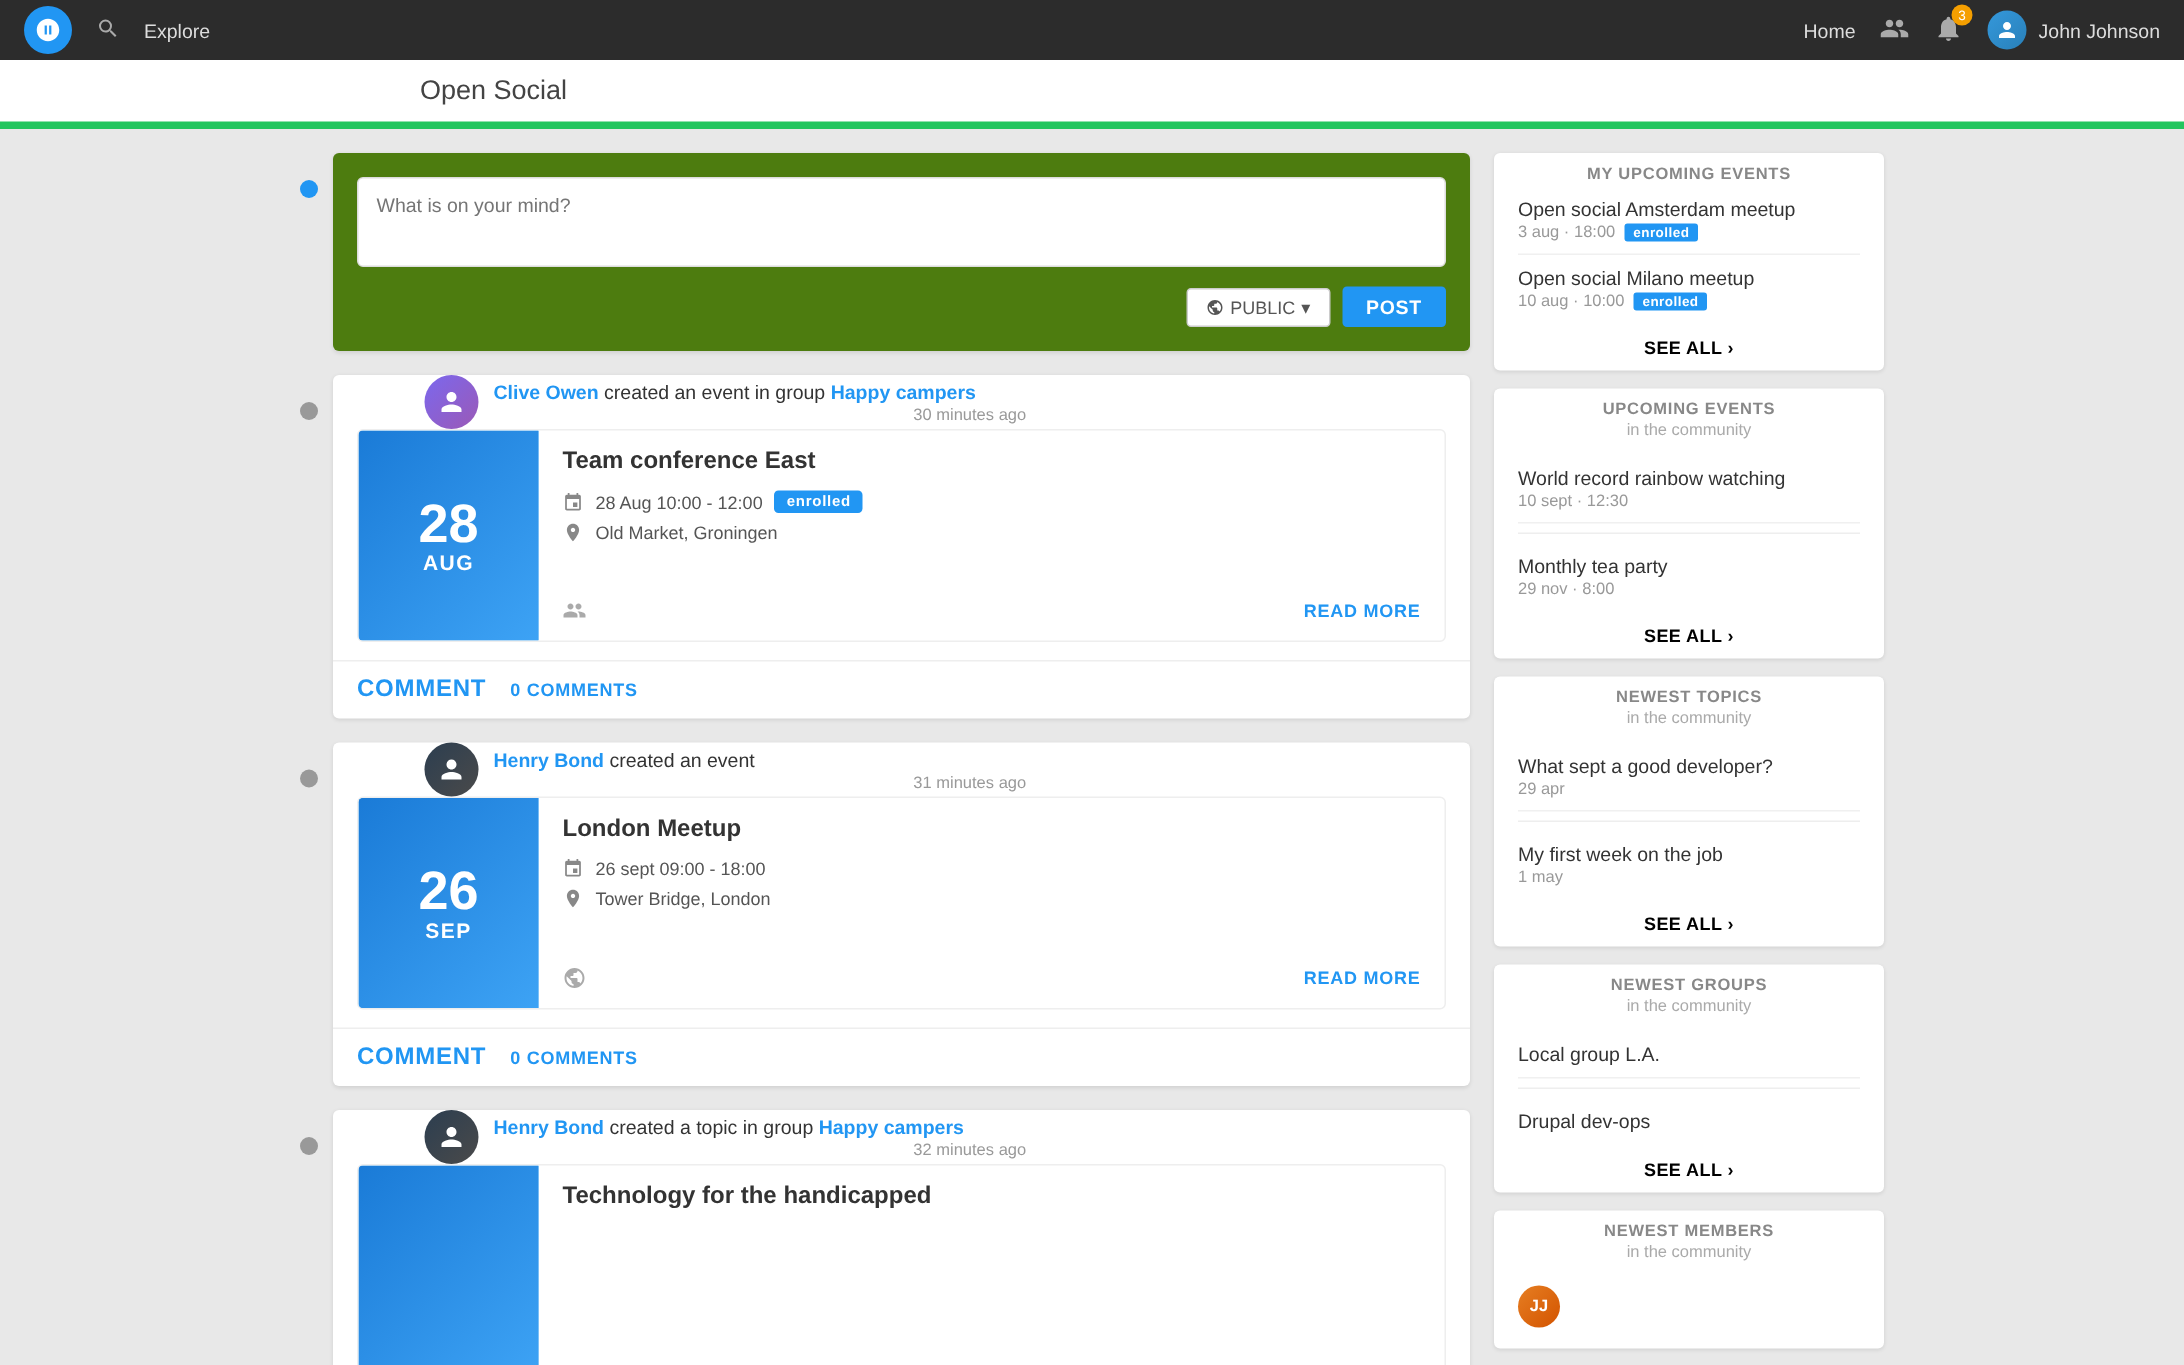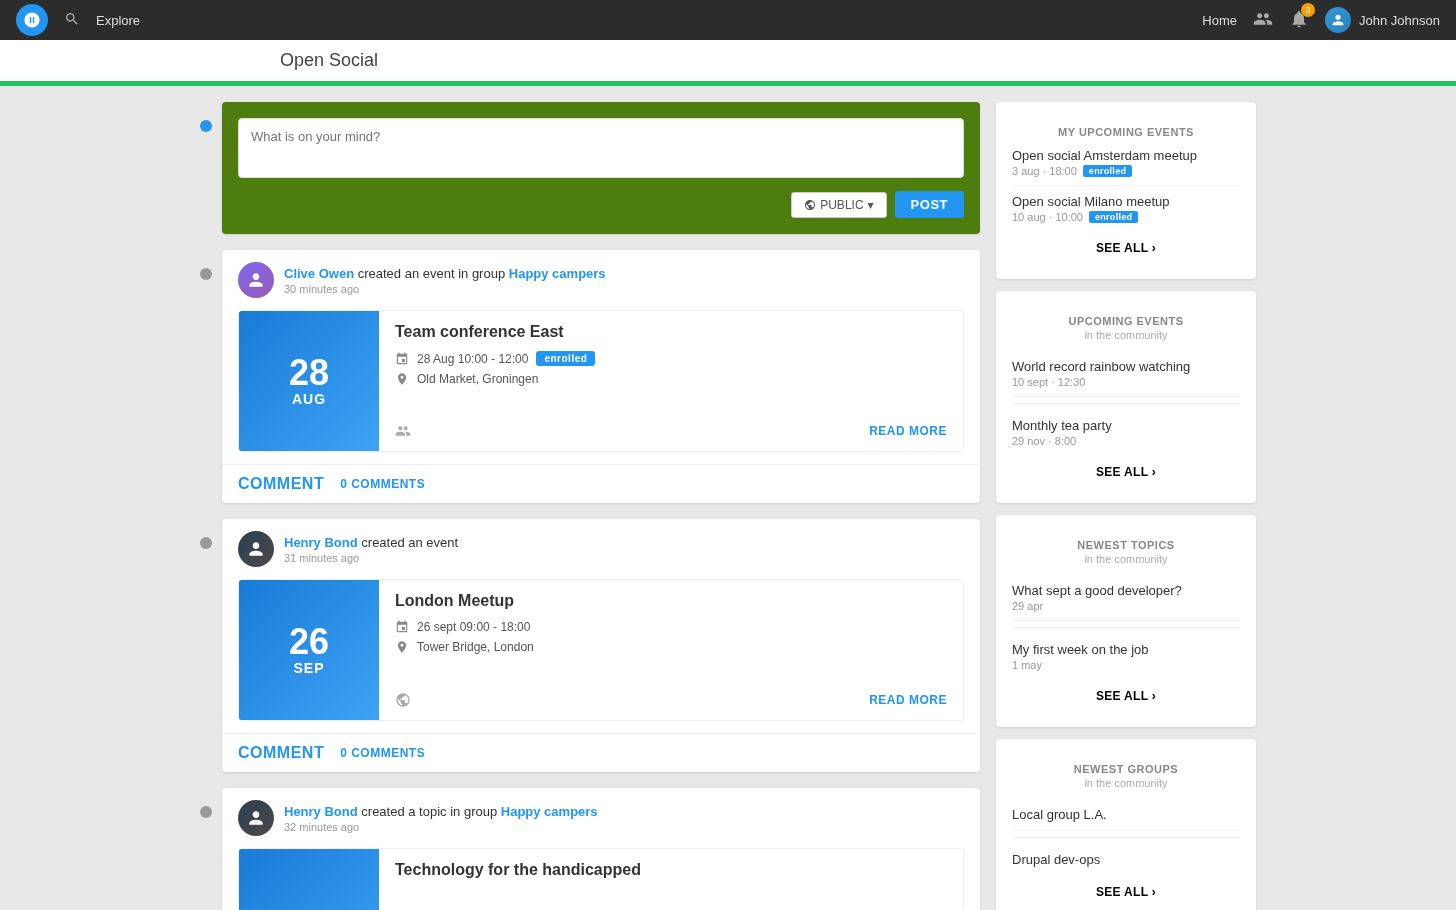--- a/index.html
+++ b/index.html
@@ -147,44 +147,45 @@
     .feed-card {
       background: white;
       border-radius: 4px;
       box-shadow: 0 1px 3px rgba(0,0,0,0.1);
       flex: 1;
     }
     .feed-card-header {
       display: flex;
       align-items: center;
       gap: 10px;
-      padding: 12px 16px;
+      padding: 0 16px;
+      margin-left: 45px;
     }
     .feed-card-avatar {
       width: 36px; height: 36px;
       border-radius: 50%;
       background: #888;
       flex-shrink: 0;
       overflow: hidden;
       display: flex; align-items: center; justify-content: center;
     }
     .feed-card-meta { flex: 1; }
     .feed-card-meta-line { font-size: 13px; color: #333; }
     .feed-card-meta-line a { color: #2196F3; font-weight: 600; text-decoration: none; }
-    .feed-card-time { font-size: 11px; color: #999; margin-top: 2px; }
+    .feed-card-time { font-size: 11px; color: #999; margin-top: 2px; text-align: center; }
 
     .event-block {
       margin: 0 16px 12px;
       border: 1px solid #eee;
       border-radius: 4px;
       display: flex;
       overflow: hidden;
     }
     .event-image {
-      width: 140px;
+      width: 120px;
       min-height: 140px;
       background: #2196F3;
       flex-shrink: 0;
       display: flex;
       flex-direction: column;
       align-items: center;
       justify-content: center;
       color: white;
       position: relative;
       overflow: hidden;
@@ -234,21 +235,21 @@
       align-items: center;
       gap: 16px;
     }
     .footer-comment-link { color: #2196F3; font-size: 16px; font-weight: 700; letter-spacing: 0.5px; cursor: pointer; }
     .footer-comments-count { color: #2196F3; font-size: 12px; font-weight: 700; letter-spacing: 0.5px; cursor: pointer; }
 
     
     .sidebar-card {
       background: white;
       border-radius: 4px;
-      padding: 24px 16px;
+      padding: 8px 16px;
       box-shadow: 0 1px 3px rgba(0,0,0,0.1);
     }
     .sidebar-card-title {
       text-align: center;
       font-size: 11px;
       font-weight: 700;
       letter-spacing: 0.5px;
       color: #888;
       text-transform: uppercase;
       margin-bottom: 2px;

